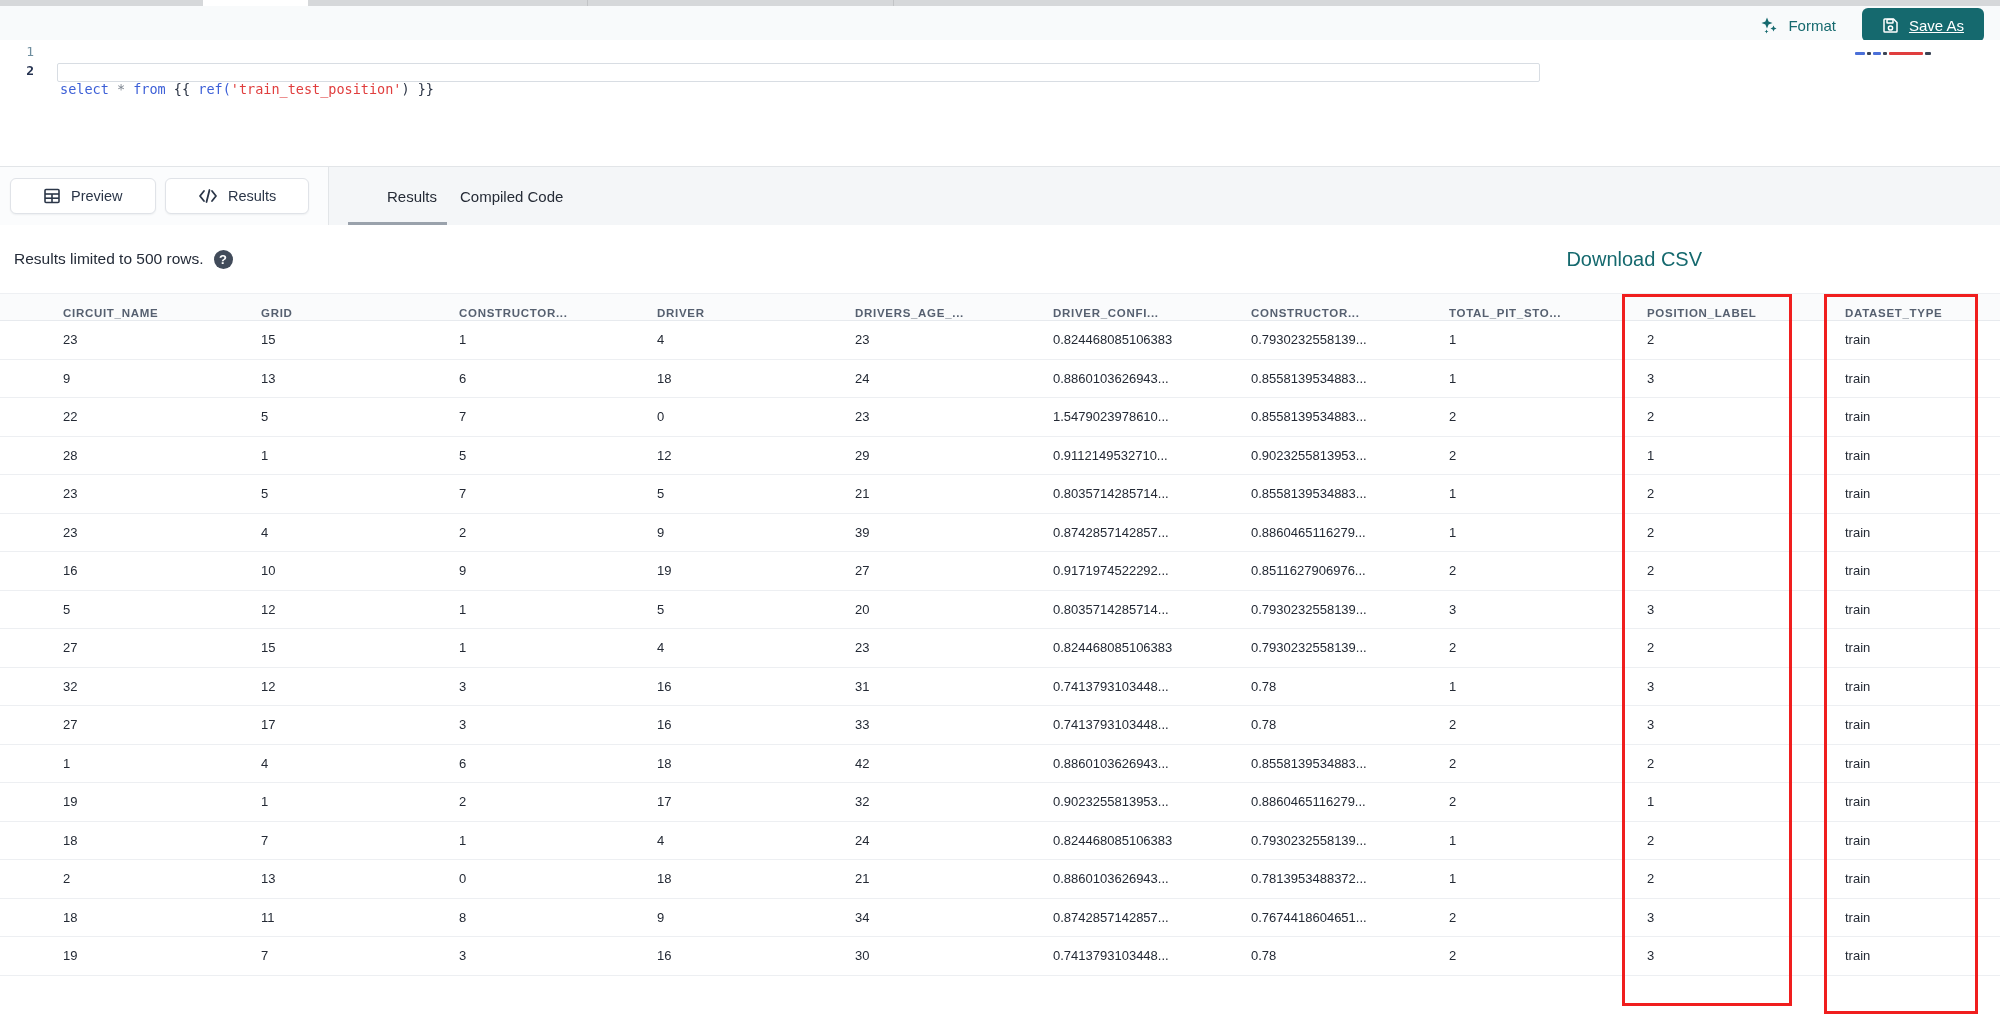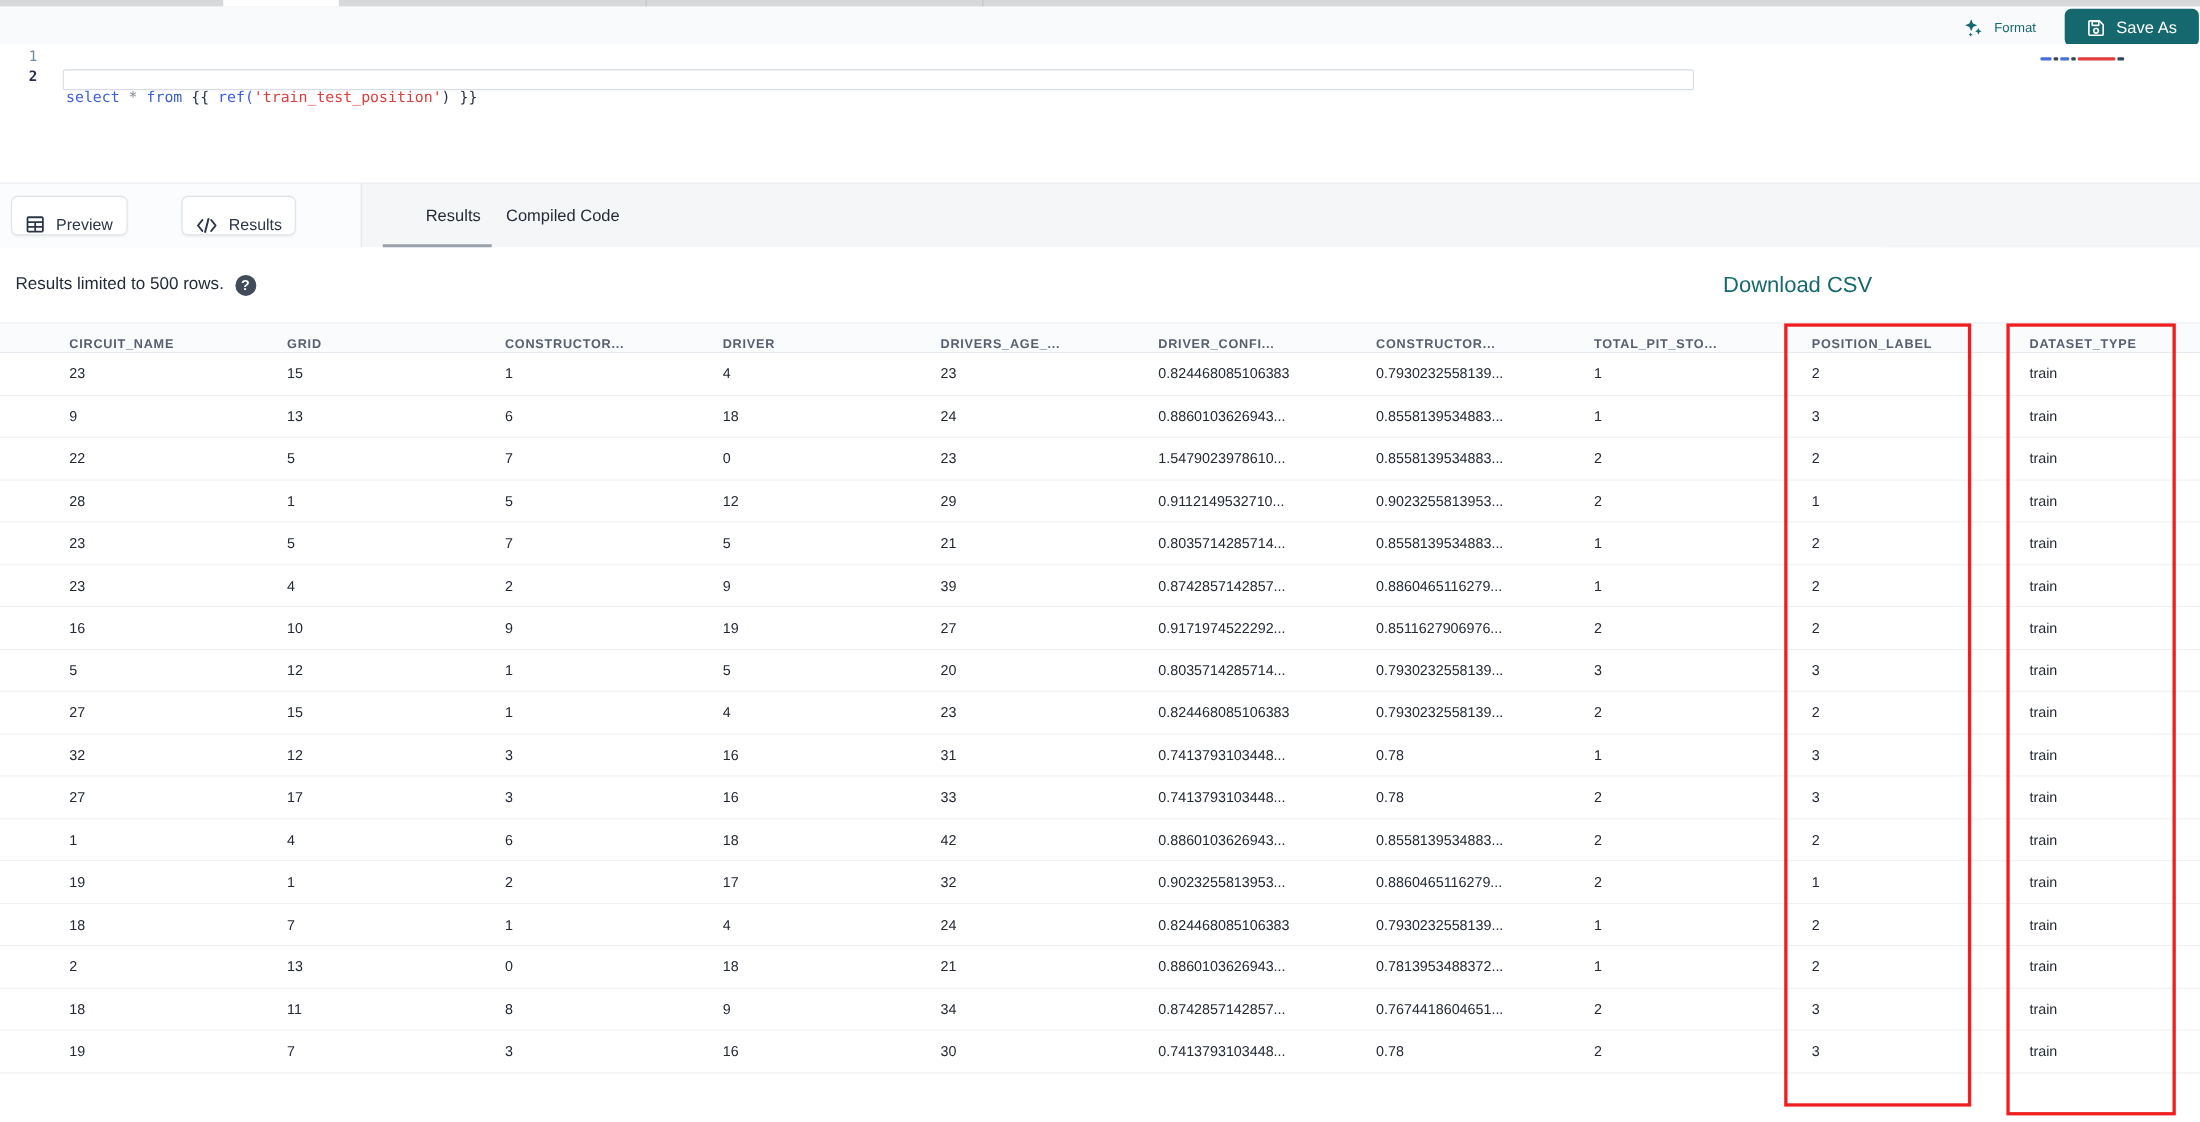--- a/index.html
+++ b/index.html
@@ -8,25 +8,25 @@
   .app { position:relative; width:2000px; height:1020px; background:#fff; }
 
   
   .tabstrip { position:absolute; top:0; left:0; width:2000px; height:6px; background:#d6d8da; }
   .tab-active-seg { position:absolute; top:0; left:203px; width:105px; height:6px; background:#ffffff; }
   .ts-div { position:absolute; top:0; width:1px; height:6px; background:#c2c4c6; }
 
   
   .toolbar1 { position:absolute; top:6px; left:0; width:2000px; height:38px; background:#f8fafb;
               display:flex; align-items:center; justify-content:flex-end; }
-  .format-btn { display:flex; align-items:center; gap:9px; color:#15696E; font-size:12px;
+  .format-btn { display:flex; align-items:center; gap:9px; color:#15696E; font-size:15px;
                 margin-right:26px; cursor:pointer; }
   .saveas-btn { display:flex; align-items:center; gap:10px; background:#15696E; color:#fff;
                 border:none; border-radius:6px; height:34px; padding:0 20px; font-size:15px;
-                font-family:"Liberation Sans",sans-serif; margin-right:1px; cursor:pointer; }
+                font-family:"Liberation Sans",sans-serif; margin-right:16px; cursor:pointer;text-decoration:underline; }
 
   
   .editor { position:absolute; top:40px; left:0; width:2000px; height:126px; background:#fff; }
   .gutter { position:absolute; top:2px; left:0; width:34px; text-align:right;
             font-family:"DejaVu Sans Mono", monospace; font-size:13px; line-height:19px; }
   .ln1 { color:#6d8d9e; }
   .ln2 { color:#253250; font-weight:bold; }
   .codearea { position:absolute; top:2px; left:60px; font-family:"DejaVu Sans Mono", monospace;
               font-size:13.5px; line-height:19px; white-space:pre; }
   .tok-kw { color:#3C5FD7; }
@@ -39,22 +39,22 @@
              border:1px solid #d8dde3; border-radius:2px; }
   .minimap { position:absolute; top:10px; left:1855px; width:112px; height:6px;
              display:flex; align-items:center; gap:2px; }
   .mm { height:3px; border-radius:1px; }
 
   
   .bar-sep { position:absolute; left:0; top:166px; width:2000px; height:1px; background:#e2e5e8; }
   .toolbar2 { position:absolute; top:167px; left:0; width:2000px; height:58px; background:#f4f6f8; }
   .toolbar2-left { position:absolute; left:0; top:0; width:328px; height:58px; background:#fbfcfd; }
   .v-div { position:absolute; left:328px; top:0; width:1px; height:58px; background:#e2e5e8; }
-  .btn { position:absolute; top:11px; height:36px; display:flex; align-items:flex-end; gap:10px;
-         background:#fff; border:1px solid #e0e3e8; border-radius:6px; padding:0 12px;
+  .btn { position:absolute; top:11px; height:36px; display:flex; align-items:center; gap:10px;
+         background:#fff; border:1px solid #e0e3e8; border-radius:6px; padding:0 32px;
          font-size:14.5px; color:#2b3648; font-family:"Liberation Sans",sans-serif;
          box-shadow:0 1px 2px rgba(20,30,50,.06); cursor:pointer; }
   .btn-preview { left:10px; }
   .btn-compile { left:165px; }
   .tab { position:absolute; top:0; height:58px; display:flex; align-items:center;
          font-size:15px; color:#252b36; cursor:pointer; }
   .tab-results { left:370px;margin-left:17px; }
   .tab-compiled { left:460px; }
   .tab-underline { position:absolute; left:348px; bottom:0; width:99px; height:3px; background:#9aa2ac; }
 

